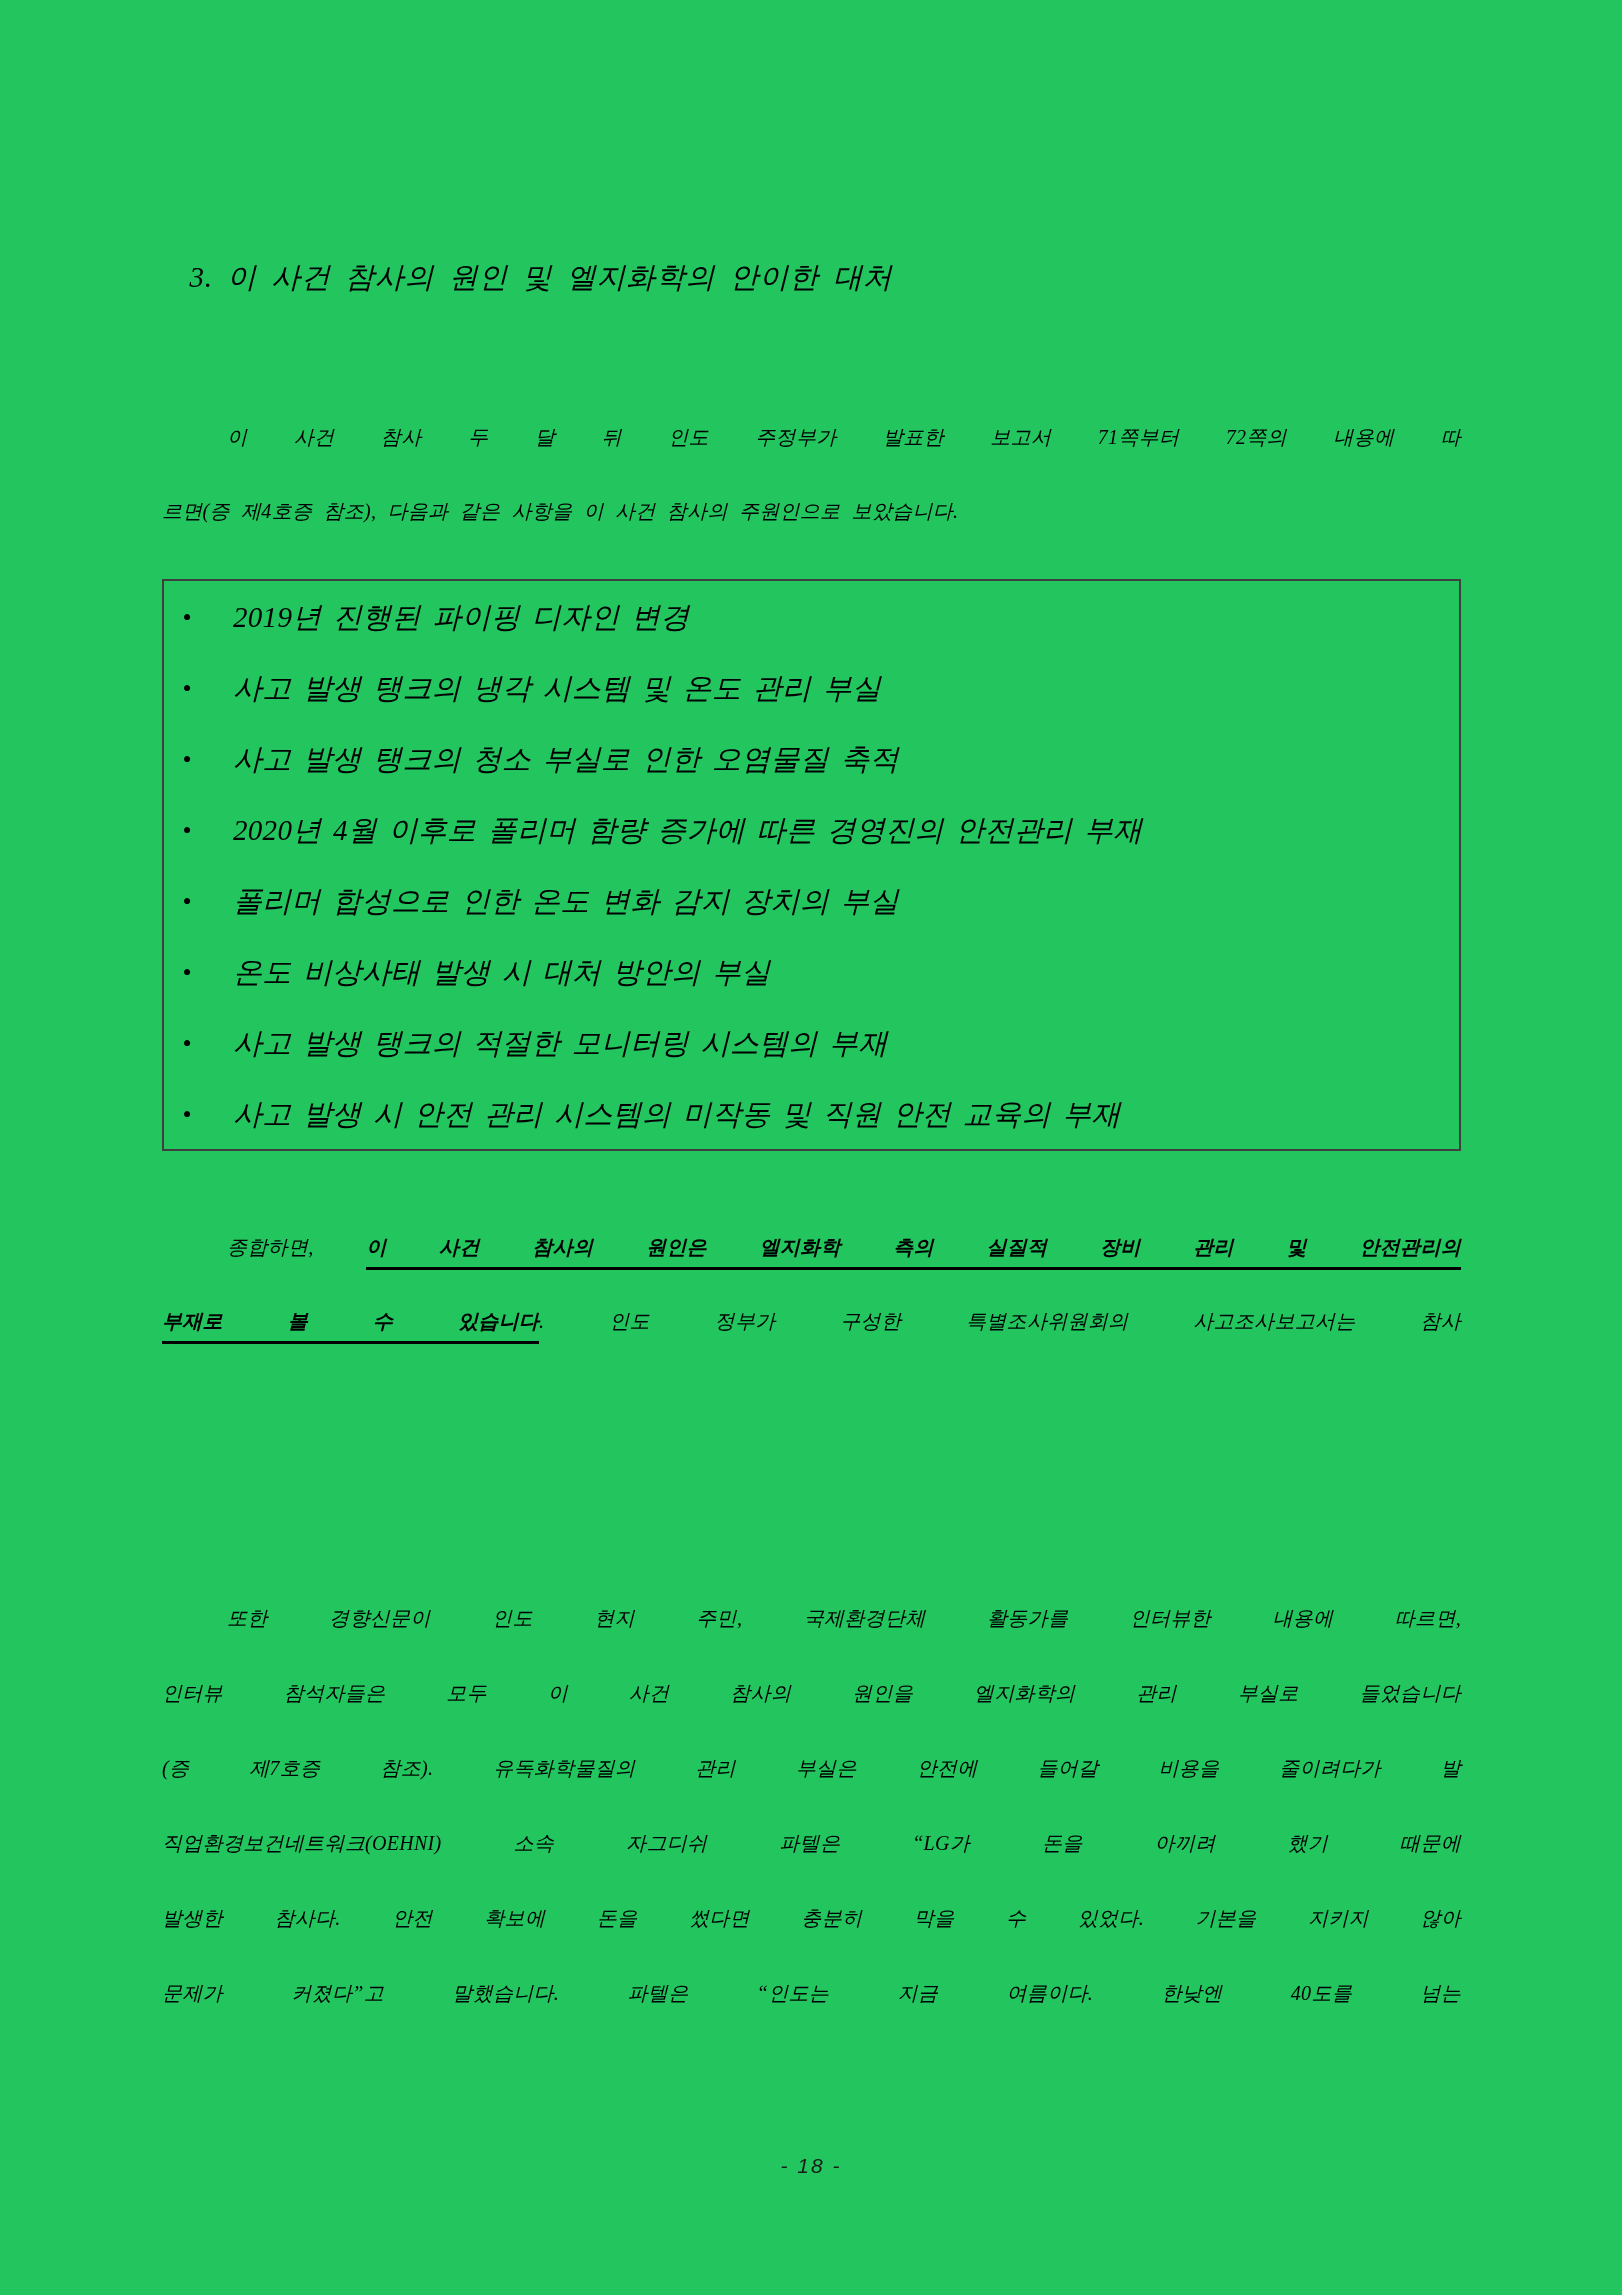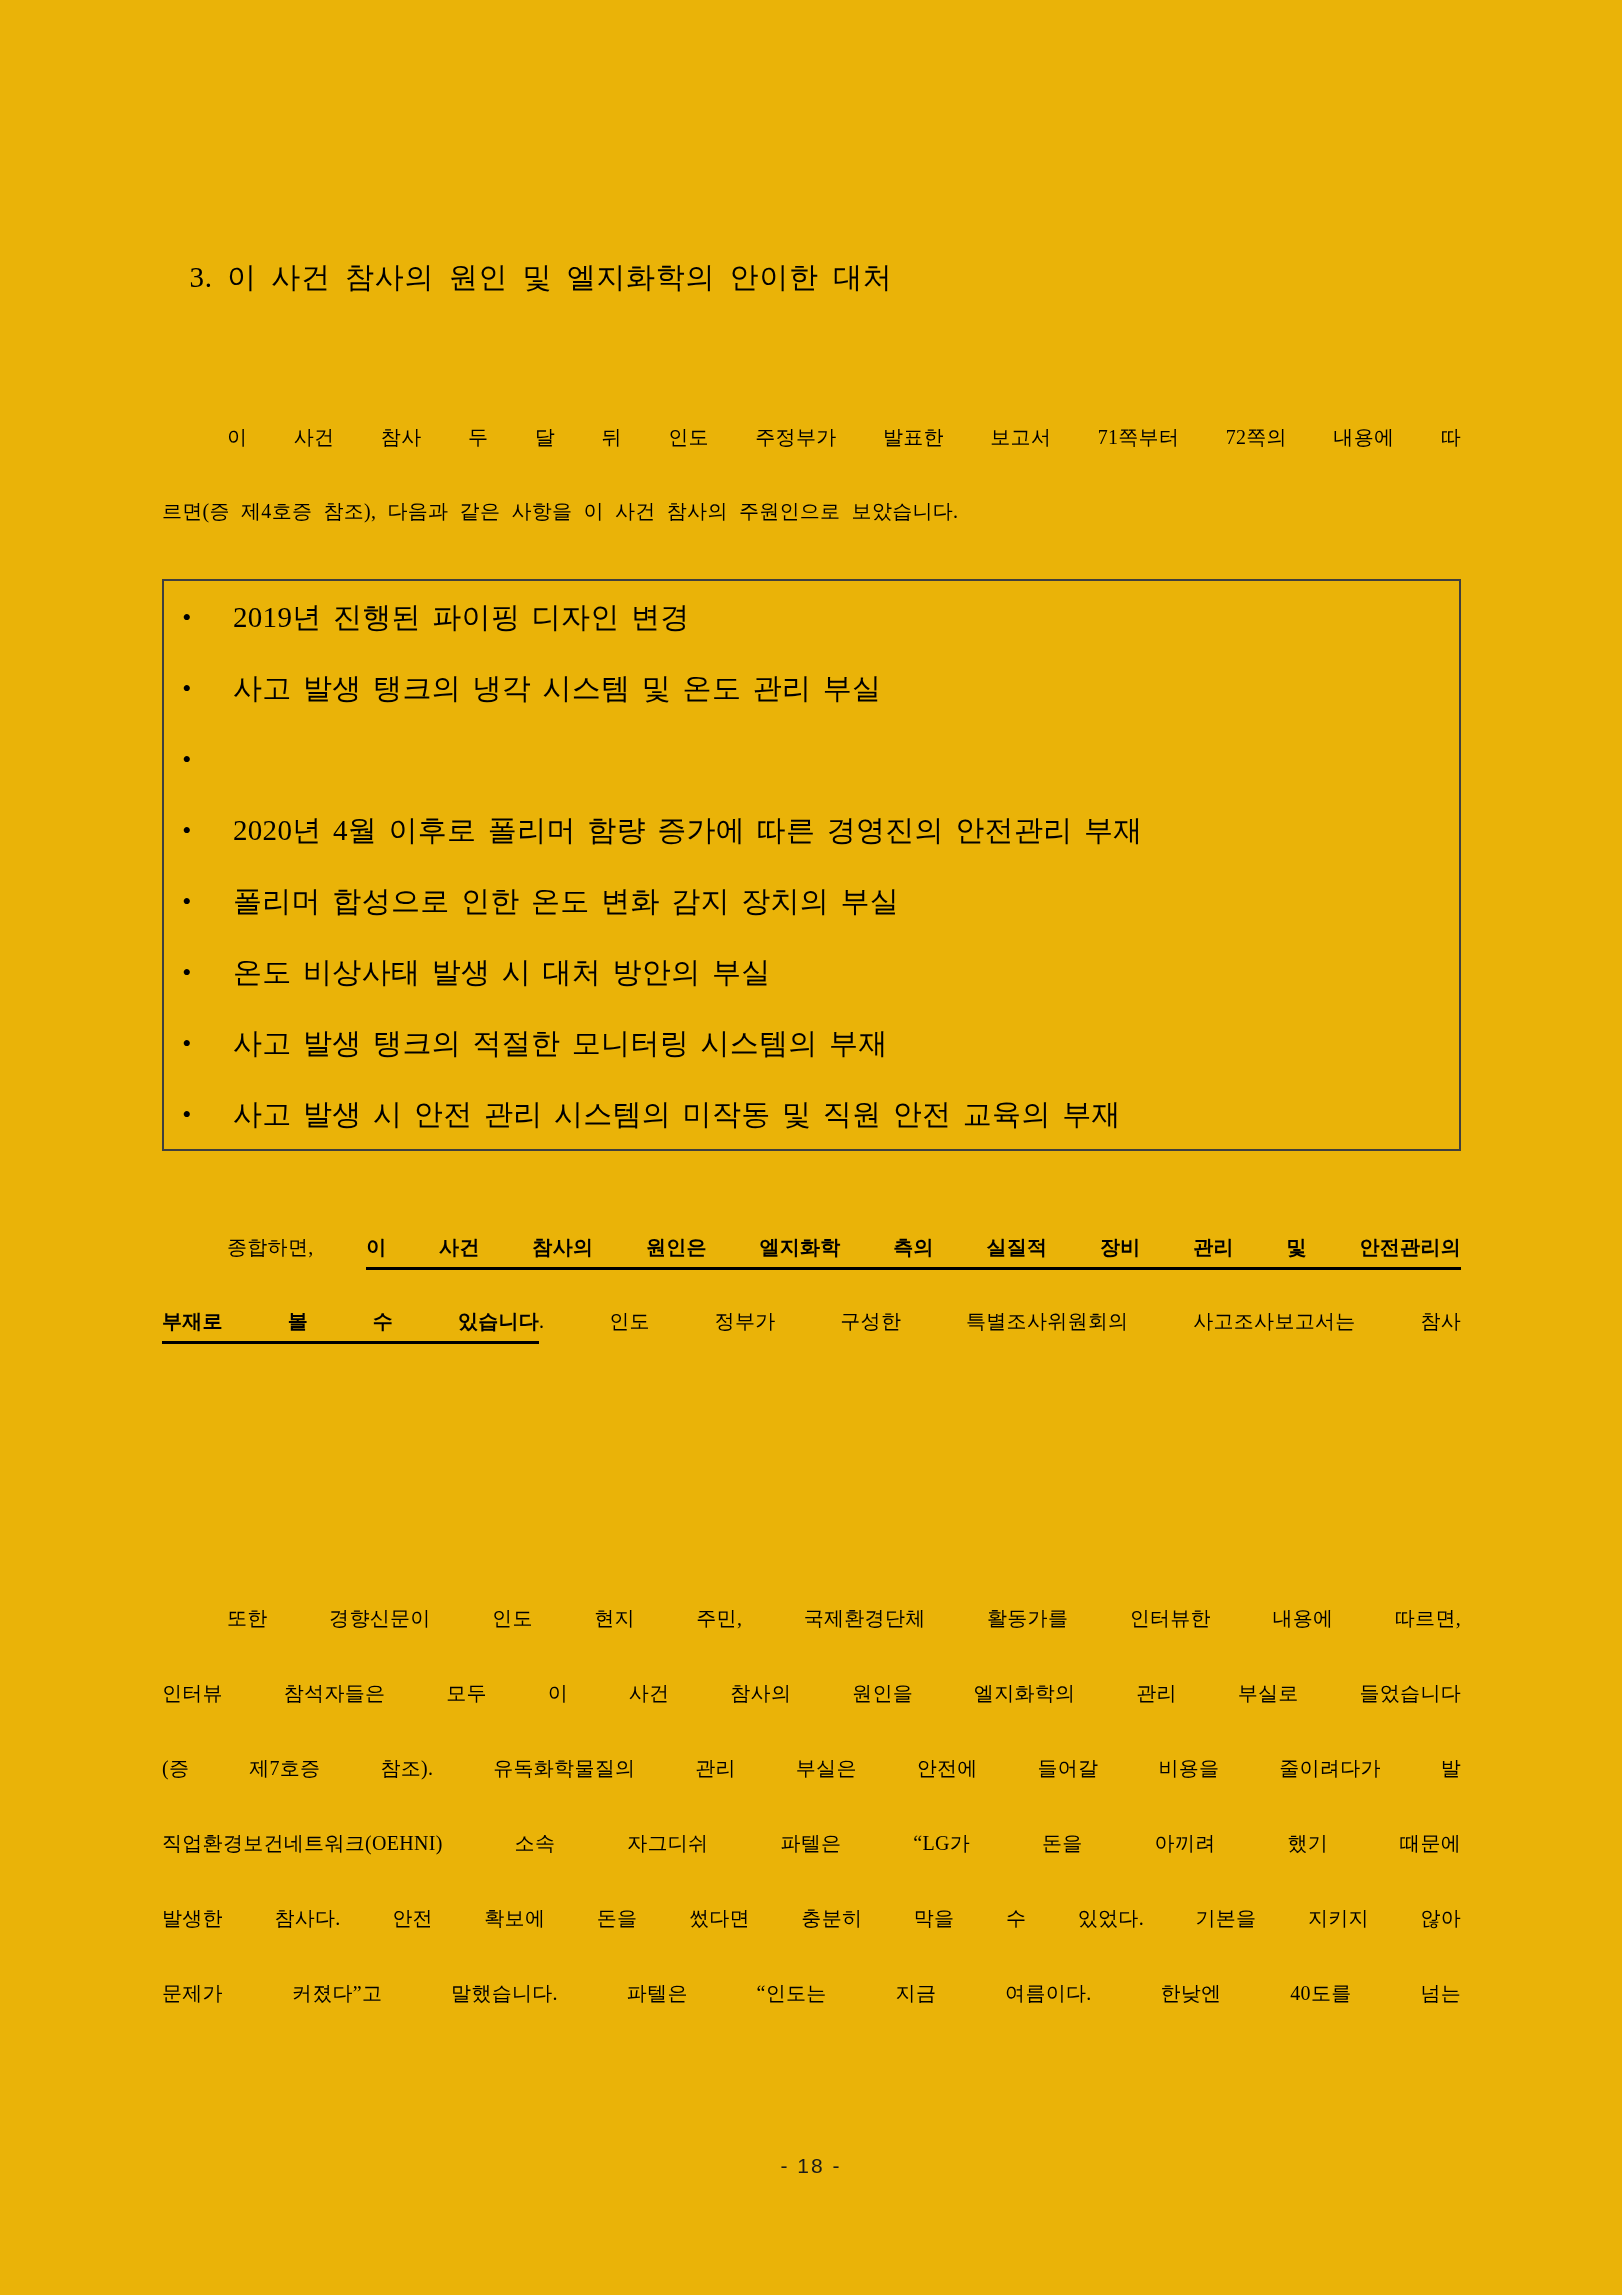--- a/index.html
+++ b/index.html
@@ -1,23 +1,24 @@
 <!DOCTYPE html>
 <html style="font-size:10.5px"><head>
 <meta charset="utf-8">
 <style>
   html,body{margin:0;padding:0;background:#888;}
   .page{
     position:relative;
     width:1622px;
     height:2295px;
-    background:#eab308;
+    background:#22c55e;
     color:#000000;
     font-family:"Liberation Serif","DejaVu Serif",serif;
     overflow:hidden;
+    font-style:italic;
   }
   .abs{position:absolute;left:162px;width:1299px;}
   .heading{
     top:256px;
     padding-left:27.5px;
     font-size:29px;
     line-height:42px;
     letter-spacing:0.7px;
     word-spacing:6.5px;
     box-sizing:border-box;
@@ -82,21 +83,21 @@
   <div class="abs heading">3. 이 사건 참사의 원인 및 엘지화학의 안이한 대처</div>
 
   <div class="abs para p1">
     <div class="line indent"><span>이 사건 참사 두 달 뒤 인도 주정부가 발표한 보고서 71쪽부터 72쪽의 내용에 따</span></div>
     <div class="line last"><span>르면(증 제4호증 참조), 다음과 같은 사항을 이 사건 참사의 주원인으로 보았습니다.</span></div>
   </div>
 
   <div class="abs cause-box">
     <div class="cause-item"><span class="bullet">•</span><span>2019년 진행된 파이핑 디자인 변경</span></div>
     <div class="cause-item"><span class="bullet">•</span><span>사고 발생 탱크의 냉각 시스템 및 온도 관리 부실</span></div>
-    <div class="cause-item"><span class="bullet">•</span></div>
+    <div class="cause-item"><span class="bullet">•</span><span>사고 발생 탱크의 청소 부실로 인한 오염물질 축적</span></div>
     <div class="cause-item"><span class="bullet">•</span><span>2020년 4월 이후로 폴리머 함량 증가에 따른 경영진의 안전관리 부재</span></div>
     <div class="cause-item"><span class="bullet">•</span><span>폴리머 합성으로 인한 온도 변화 감지 장치의 부실</span></div>
     <div class="cause-item"><span class="bullet">•</span><span>온도 비상사태 발생 시 대처 방안의 부실</span></div>
     <div class="cause-item"><span class="bullet">•</span><span>사고 발생 탱크의 적절한 모니터링 시스템의 부재</span></div>
     <div class="cause-item"><span class="bullet">•</span><span>사고 발생 시 안전 관리 시스템의 미작동 및 직원 안전 교육의 부재</span></div>
   </div>
 
   <div class="abs para p2">
     <div class="line indent"><span>종합하면,</span> <span class="emph">이 사건 참사의 원인은 엘지화학 측의 실질적 장비 관리 및 안전관리의</span></div>
     <div class="line"><span class="emph">부재로 볼 수 있습니다</span><span>. 인도 정부가 구성한 특별조사위원회의 사고조사보고서는 참사</span></div>

